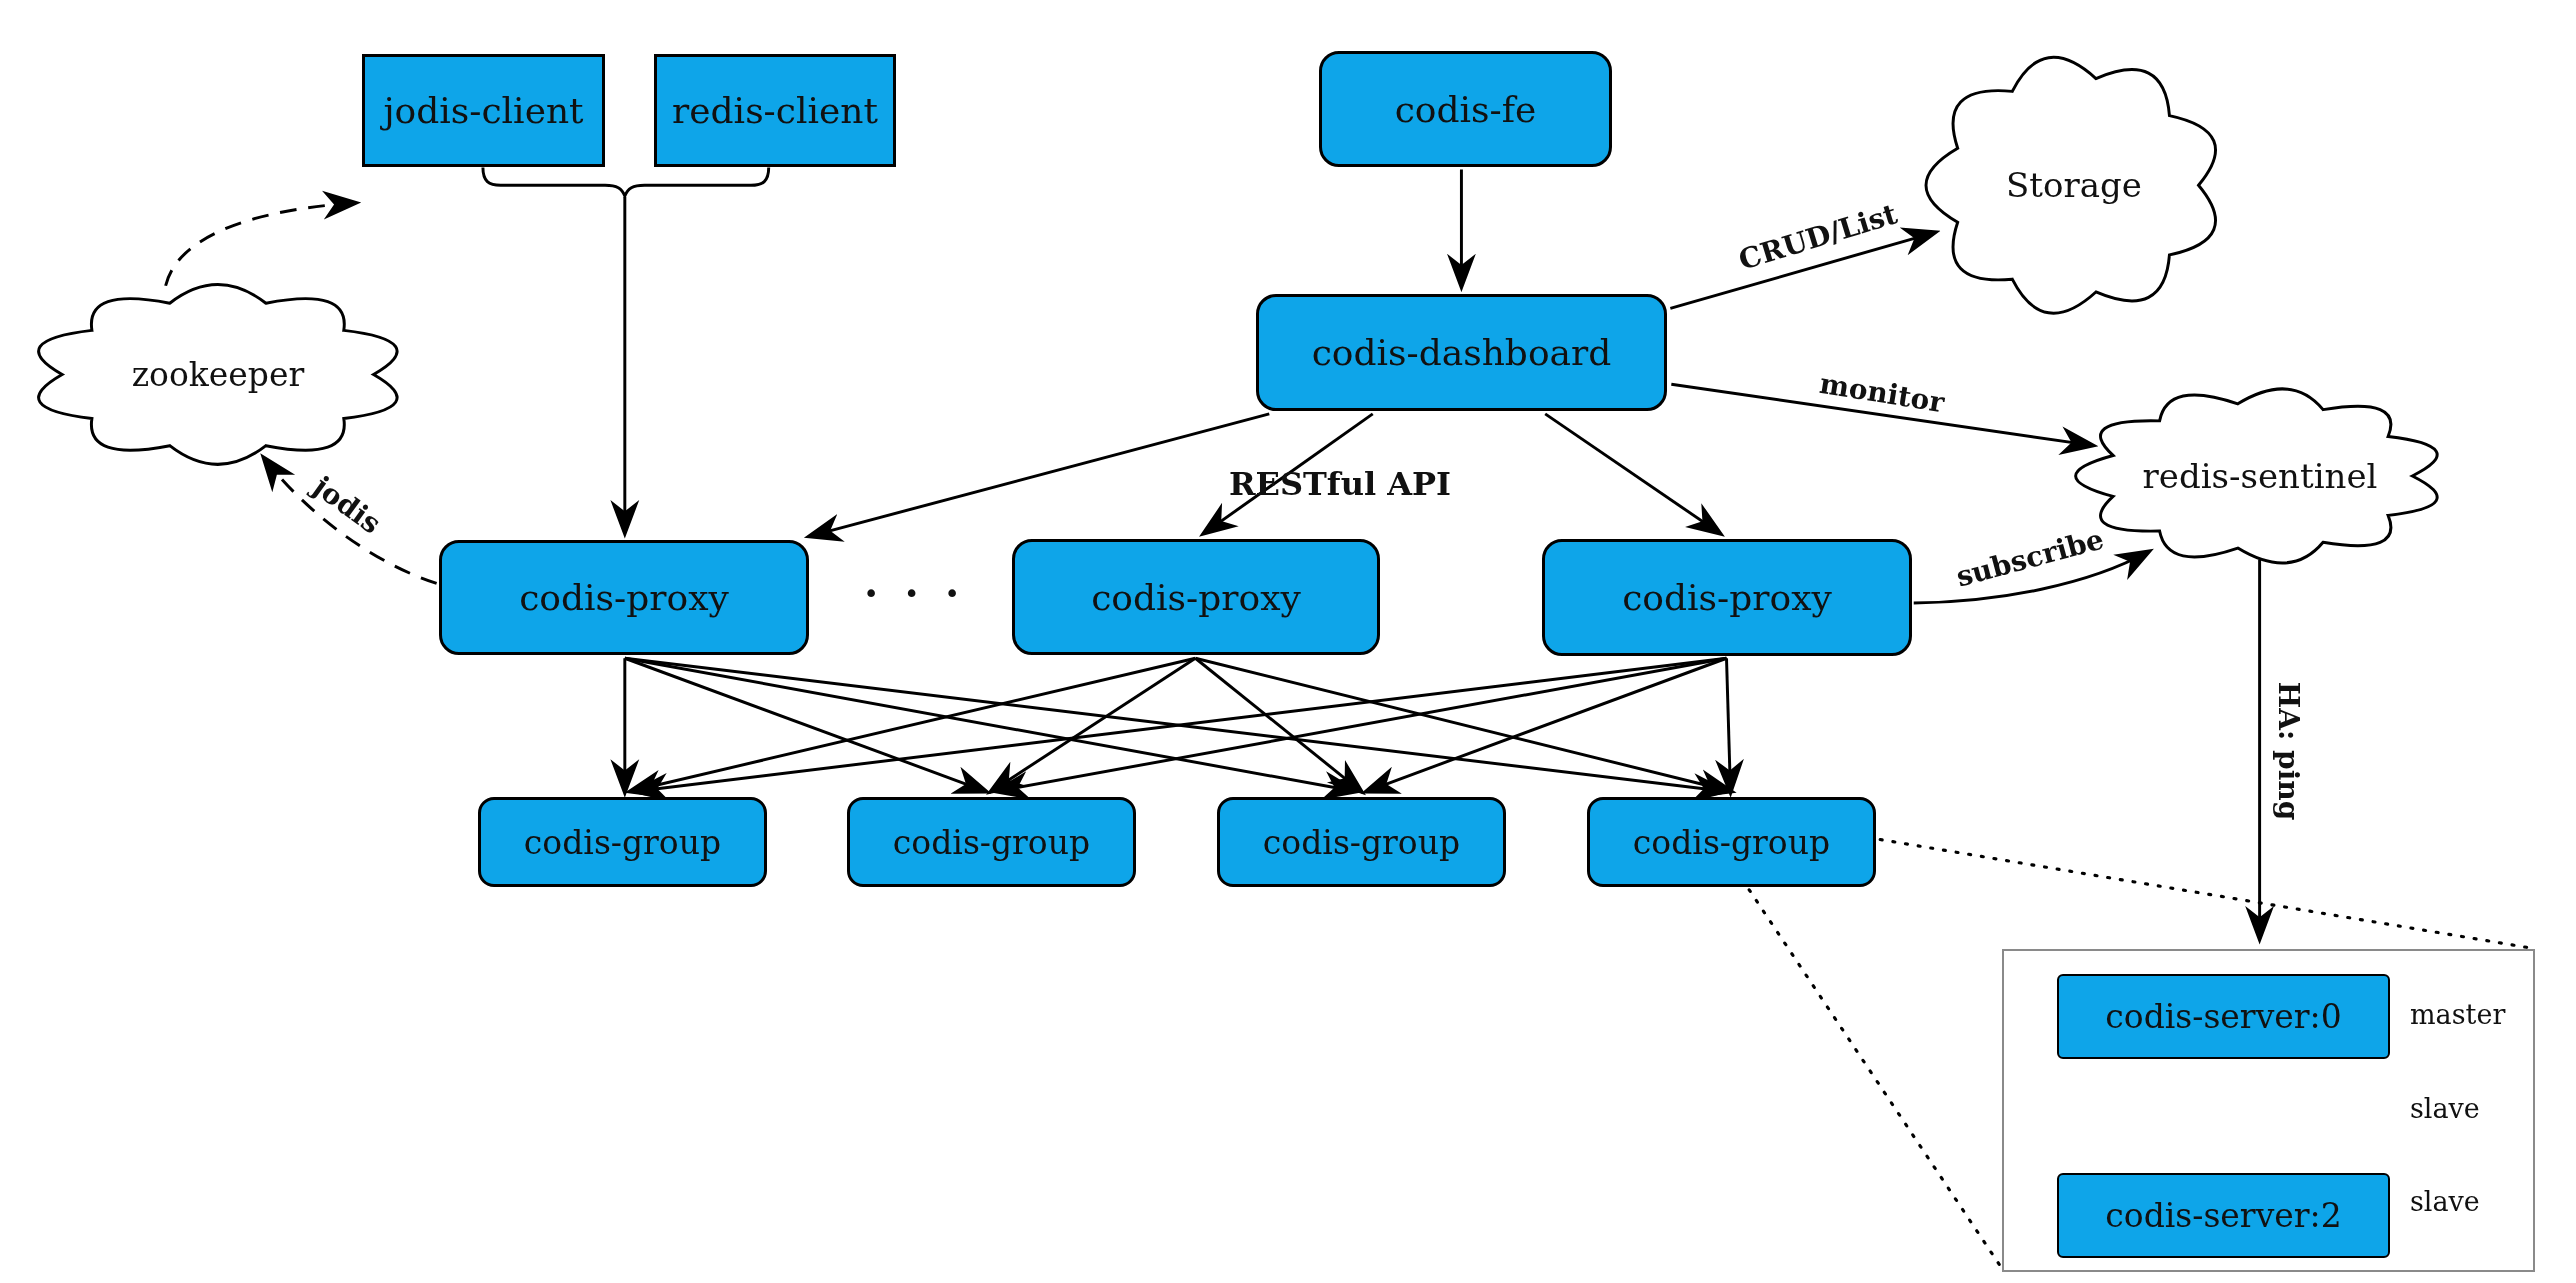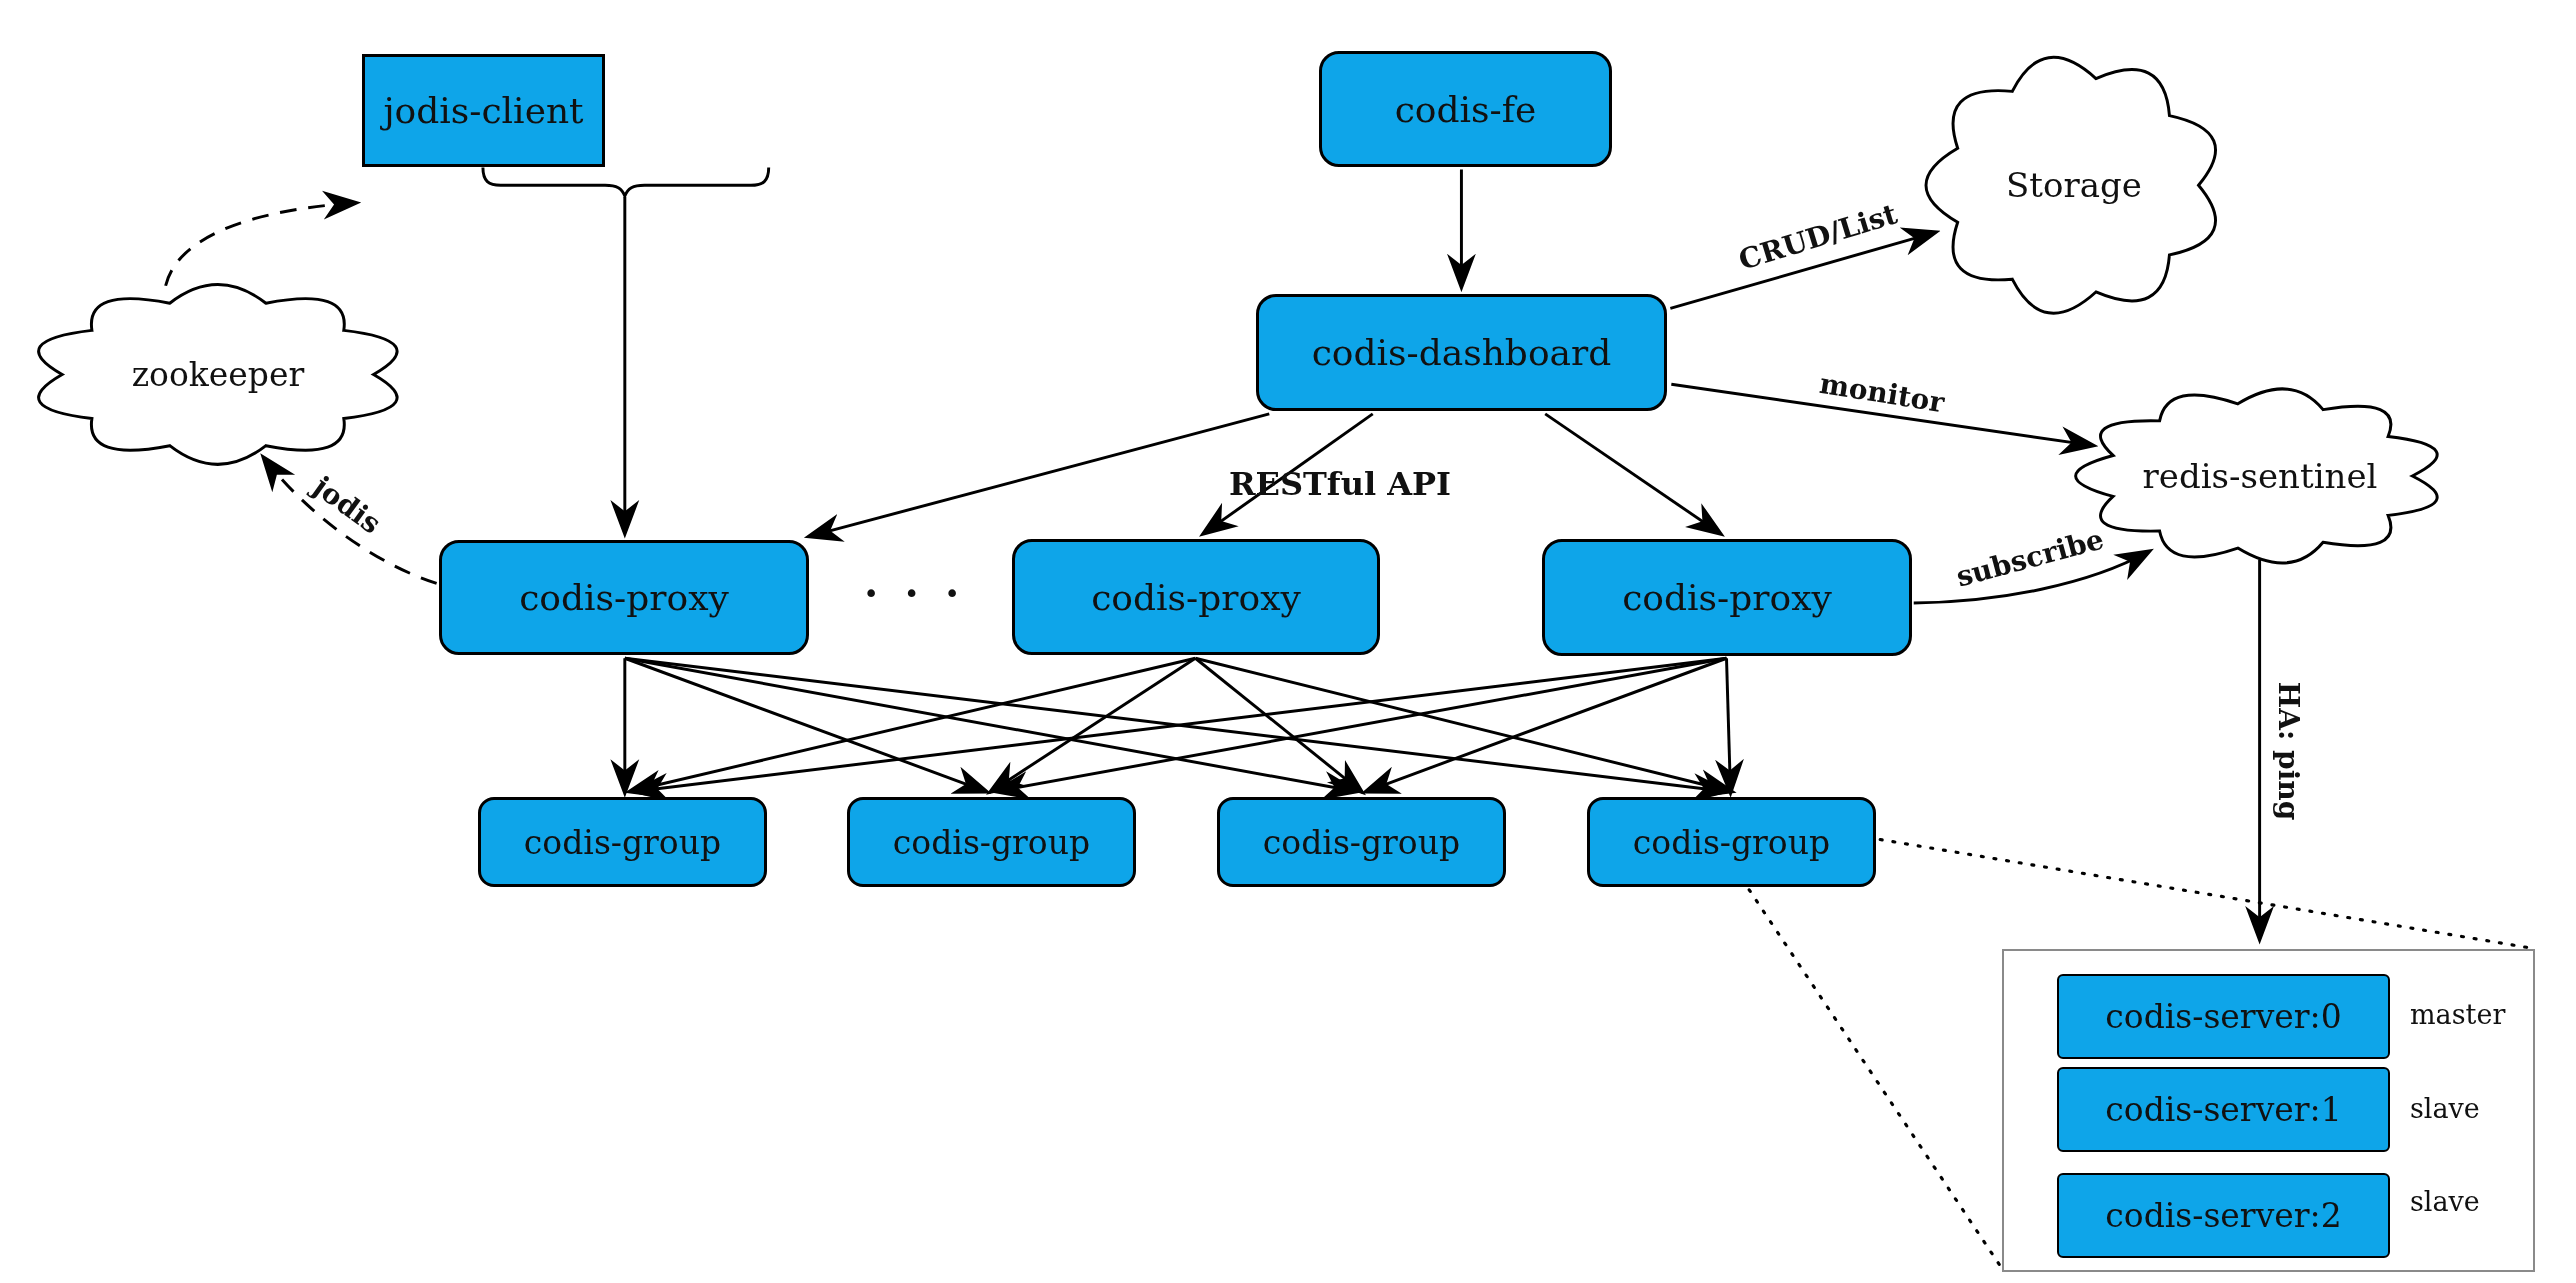--- a/index.html
+++ b/index.html
@@ -71,20 +71,23 @@
     <line x1="1752" y1="668" x2="1387" y2="803" stroke="#000" stroke-width="3" marker-end="url(#arr)"></line>
     <line x1="1752" y1="668" x2="1756" y2="803" stroke="#000" stroke-width="3" marker-end="url(#arr)"></line>
 
     <line x1="1908" y1="852" x2="2568" y2="962" stroke="#000" stroke-width="3.2" stroke-dasharray="2,11" stroke-linecap="round"></line>
     <line x1="1775" y1="903" x2="2032" y2="1288" stroke="#000" stroke-width="3.2" stroke-dasharray="2,11" stroke-linecap="round"></line>
   </svg>
 
   <div class="node sharp" style="left:362px;top:54px;width:243px;height:113px;">
     <span>jodis-client</span>
   </div>
+  <div class="node sharp" style="left:654px;top:54px;width:242px;height:113px;">
+    <span>redis-client</span>
+  </div>
 
   <div class="node" style="left:1319px;top:51px;width:293px;height:116px;">
     <span>codis-fe</span>
   </div>
   <div class="node" style="left:1256px;top:294px;width:411px;height:117px;">
     <span>codis-dashboard</span>
   </div>
 
   <div class="node" style="left:439px;top:540px;width:370px;height:115px;">
     <span>codis-proxy</span>
@@ -107,23 +110,20 @@
     <span>codis-group</span>
   </div>
   <div class="node group" style="left:1587px;top:797px;width:289px;height:90px;">
     <span>codis-group</span>
   </div>
 
   <div class="container-box" style="left:2002px;top:949px;width:533px;height:323px;"></div>
   <div class="node server" style="left:2057px;top:974px;width:333px;height:85px;">
     <span>codis-server:0</span>
   </div>
-  <div class="node server" style="left:2057px;top:1067px;width:333px;height:85px;">
-    <span>codis-server:1</span>
-  </div>
   <div class="node server" style="left:2057px;top:1161px;width:333px;height:85px;margin-top:12px;">
     <span>codis-server:2</span>
   </div>
   <div class="role-label" style="left:2410px;top:999px;">master</div>
   <div class="role-label" style="left:2410px;top:1093px;">slave</div>
   <div class="role-label" style="left:2410px;top:1186px;">slave</div>
 
   <div class="cloud-label" style="left:218px;top:374px;font-size:33px;">zookeeper</div>
   <div class="cloud-label" style="left:2074px;top:185px;">Storage</div>
   <div class="cloud-label" style="left:2260px;top:476px;">redis-sentinel</div>

